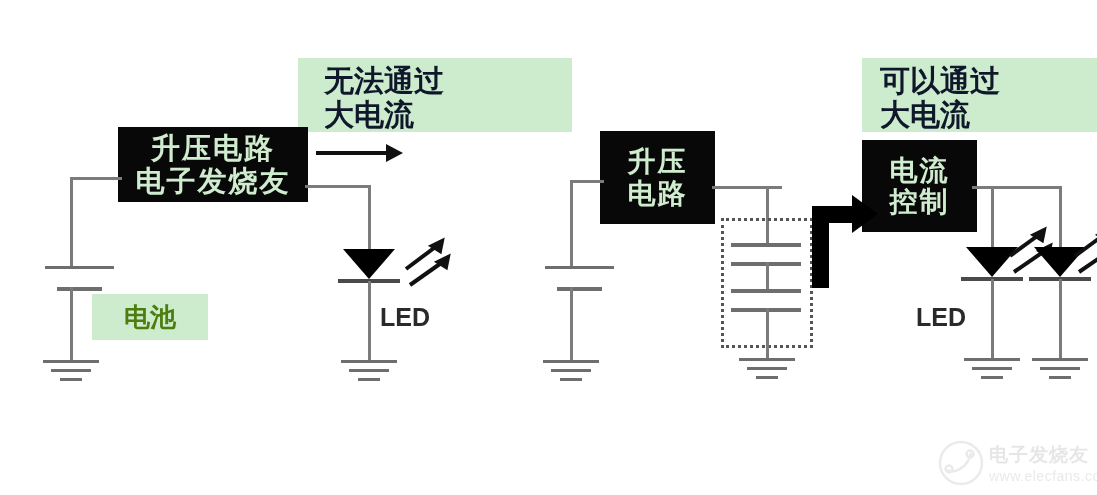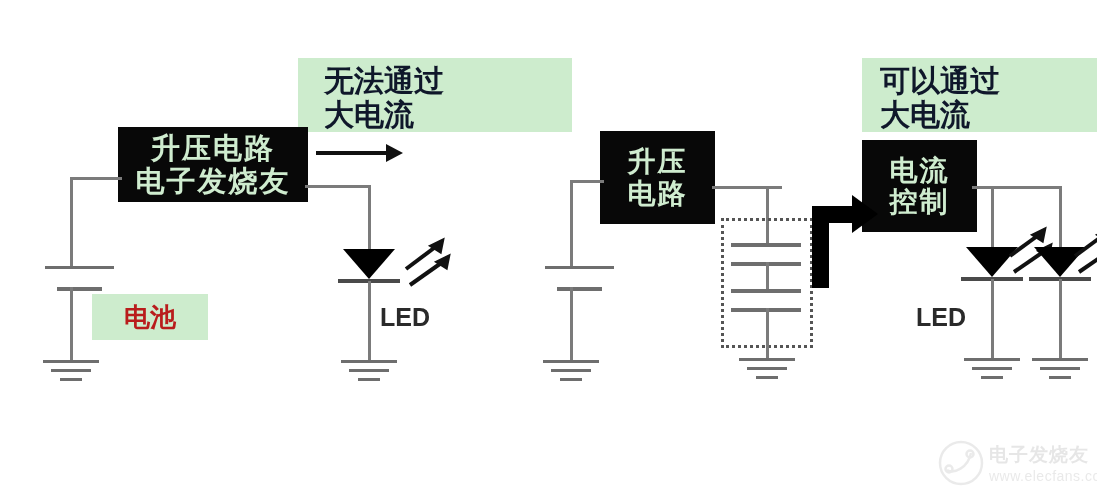--- a/index.html
+++ b/index.html
@@ -49,21 +49,21 @@
     color: #0f172a;
     font-weight: bold;
     line-height: 1.14;
     font-family: "DejaVu Sans", "Liberation Sans", sans-serif;
   }
   .callout span { display: block; white-space: nowrap; }
 
   .tag {
     position: absolute;
     background: #cdeccd;
-    color: #b91c1c;
+    color: #4d7c0f;
     display: flex;
     align-items: center;
     justify-content: center;
     font-weight: bold;
     font-family: Liberation Mono, monospace;
     text-align: right;
   }
 
   
   .lbl {

